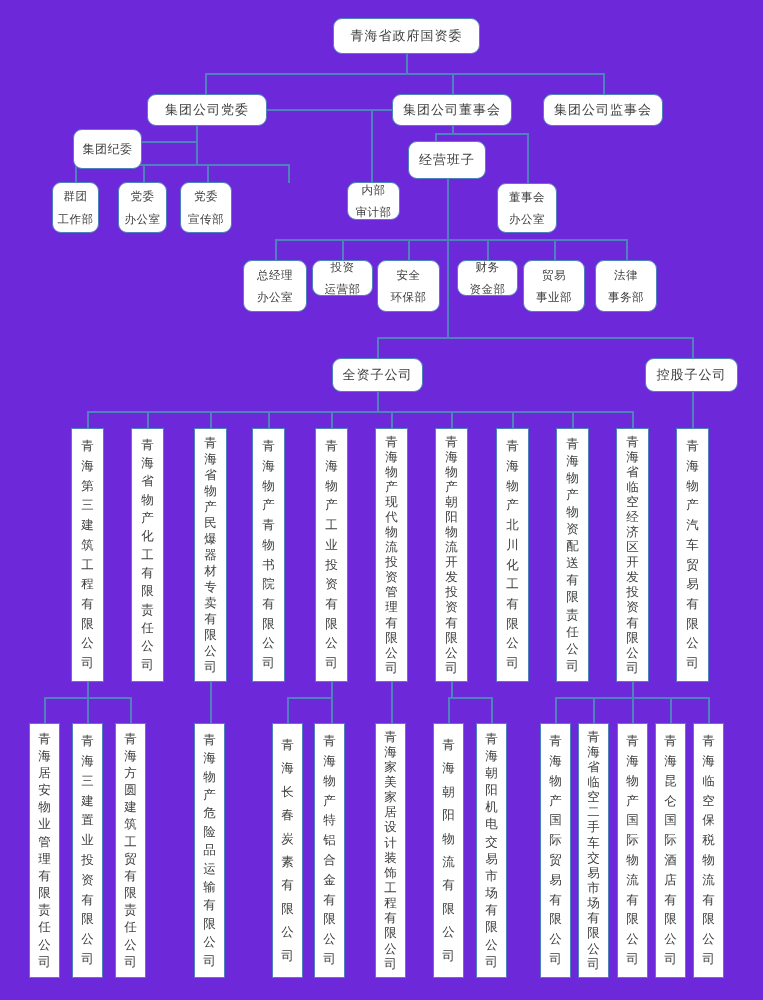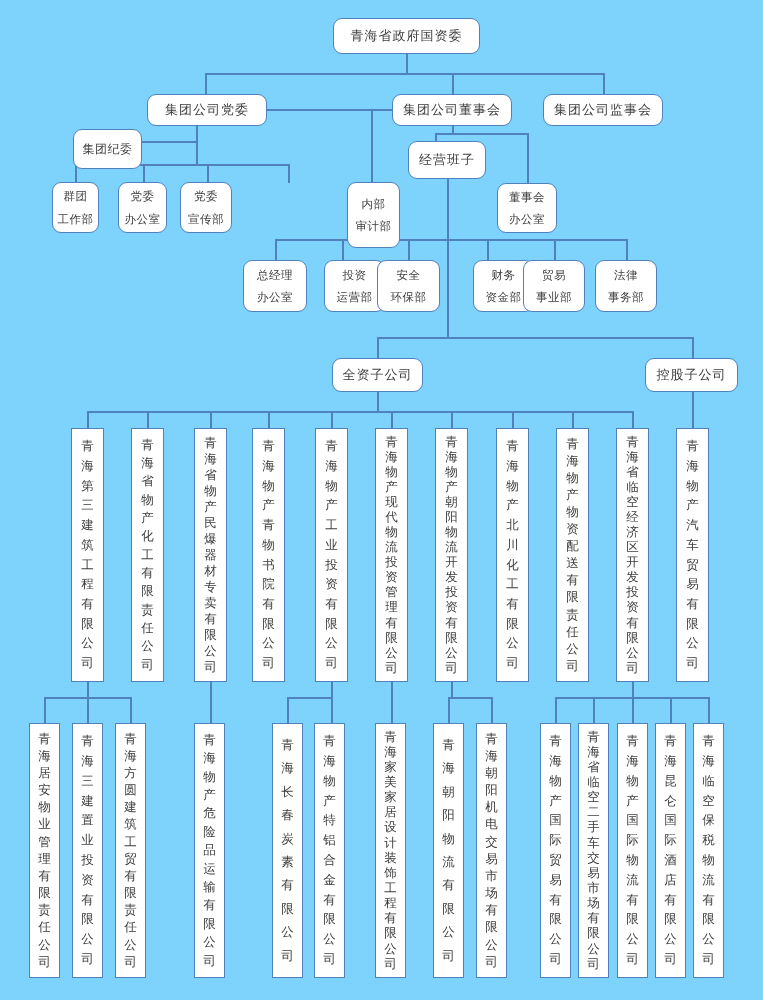--- a/index.html
+++ b/index.html
@@ -1,21 +1,21 @@
 <!DOCTYPE html>
 <html><head>
 <meta charset="utf-8">
 <style>
   :root{
     --blue:#4f81bd;
     --text:#3d3d3d;
   }
   html,body{margin:0;padding:0;background:#ffffff;}
   body{font-family:"Liberation Sans", sans-serif;color:var(--text);}
-  #canvas{position:relative;width:763px;height:1000px;background:#7dd3fc;overflow:hidden;}
+  #canvas{position:relative;width:763px;height:1000px;background:#6d28d9;overflow:hidden;}
   .ln{position:absolute;background:var(--blue);}
   .box{
     position:absolute;box-sizing:border-box;background:#ffffff;
     border:1.5px solid var(--blue);
     display:flex;align-items:center;justify-content:center;
     text-align:center;color:var(--text);
   }
   .rounded{border-radius:9px;}
   .lbl{font-size:13px;letter-spacing:1px;}
   .small-lbl{font-size:12px;letter-spacing:0.5px;}
@@ -126,42 +126,42 @@
     <span>工作部</span>
   </div>
   <div class="box rounded two" style="left:118px;top:182px;width:49px;height:51px">
     <span>党委</span>
     <span>办公室</span>
   </div>
   <div class="box rounded two" style="left:180px;top:182px;width:52px;height:51px">
     <span>党委</span>
     <span>宣传部</span>
   </div>
-  <div class="box rounded two" style="left:347px;top:182px;width:53px;height:66px">
+  <div class="box rounded two" style="left:347px;top:182px;width:53px;height:38px">
     <span>内部</span>
     <span>审计部</span>
   </div>
   <div class="box rounded two" style="left:497px;top:183px;width:60px;height:50px">
     <span>董事会</span>
     <span>办公室</span>
   </div>
 
   <div class="box rounded two" style="left:243px;top:260px;width:64px;height:52px">
     <span>总经理</span>
     <span>办公室</span>
   </div>
-  <div class="box rounded two" style="left:324px;top:260px;width:61px;height:52px">
+  <div class="box rounded two" style="left:312px;top:260px;width:61px;height:36px">
     <span>投资</span>
     <span>运营部</span>
   </div>
   <div class="box rounded two" style="left:377px;top:260px;width:63px;height:52px">
     <span>安全</span>
     <span>环保部</span>
   </div>
-  <div class="box rounded two" style="left:473px;top:260px;width:61px;height:52px">
+  <div class="box rounded two" style="left:457px;top:260px;width:61px;height:36px">
     <span>财务</span>
     <span>资金部</span>
   </div>
   <div class="box rounded two" style="left:523px;top:260px;width:62px;height:52px">
     <span>贸易</span>
     <span>事业部</span>
   </div>
   <div class="box rounded two" style="left:595px;top:260px;width:62px;height:52px">
     <span>法律</span>
     <span>事务部</span>

